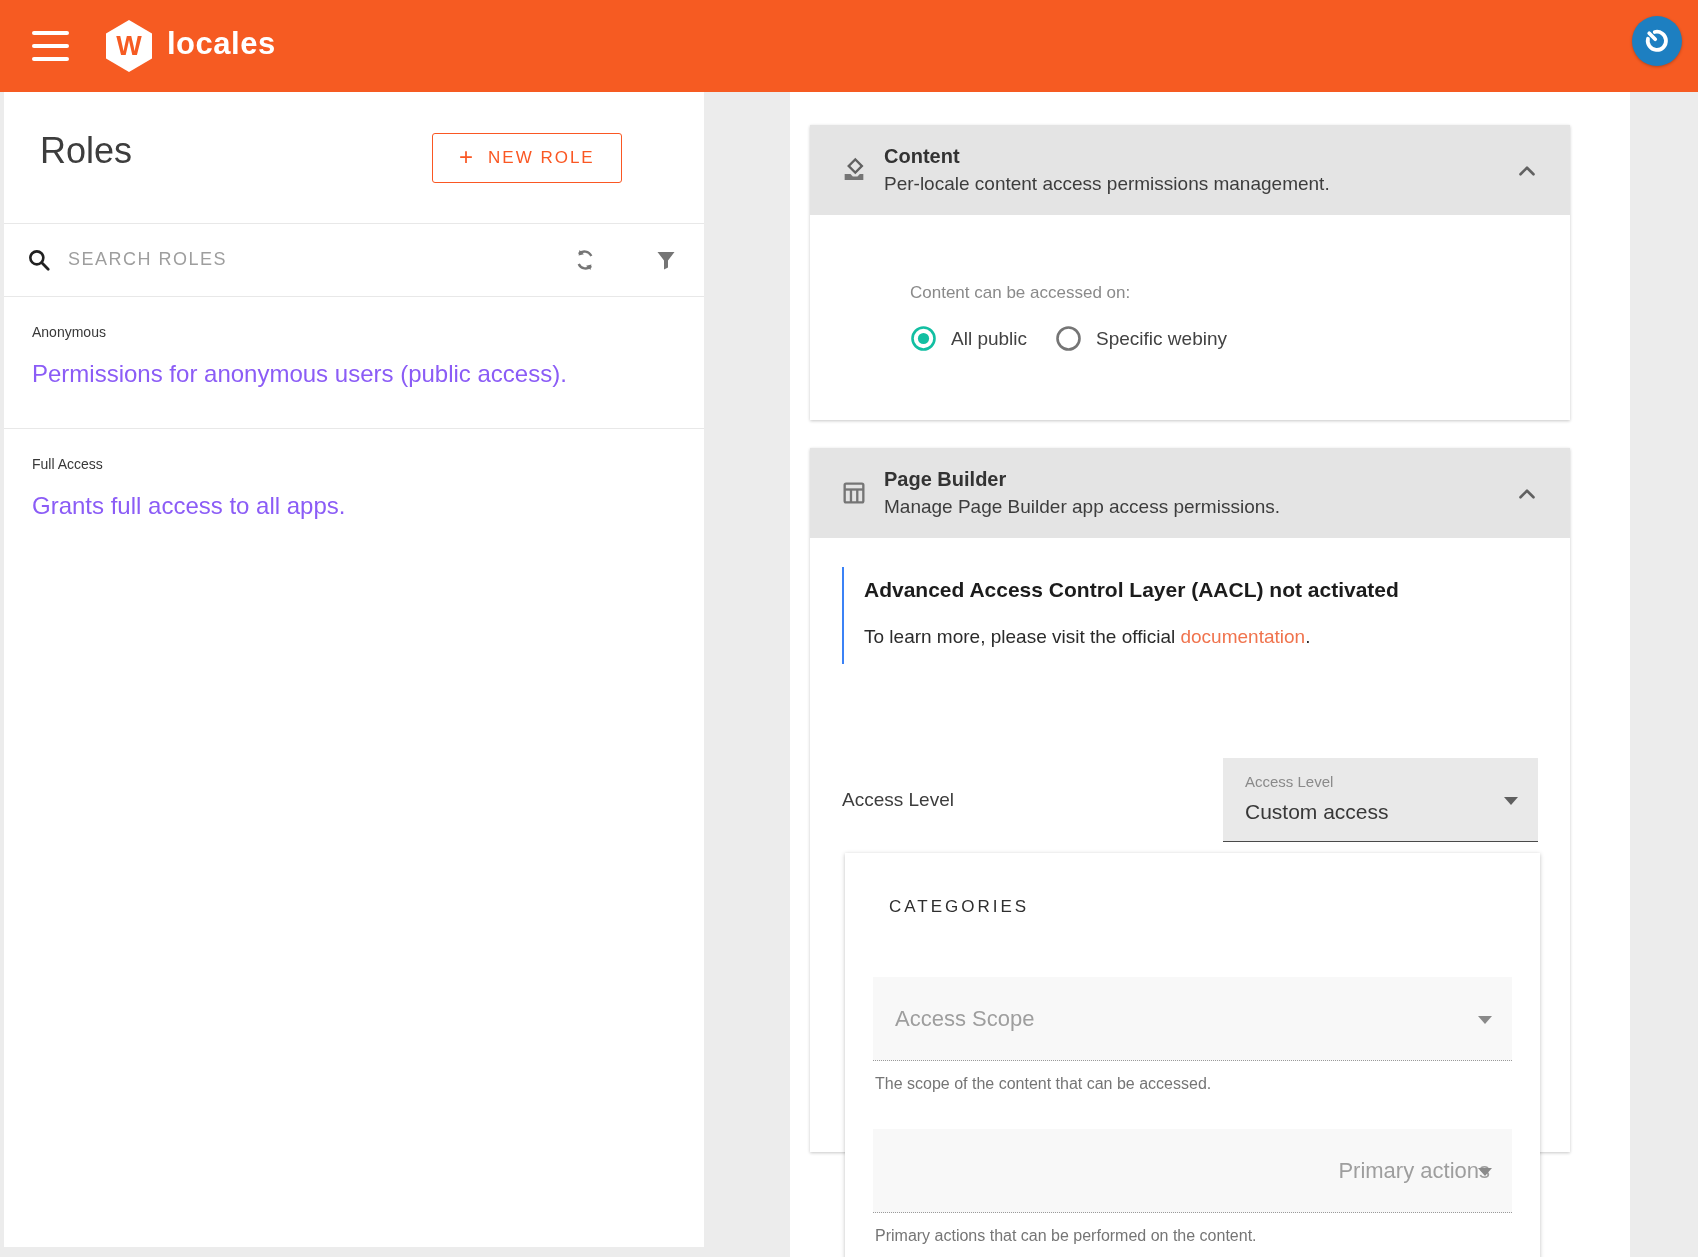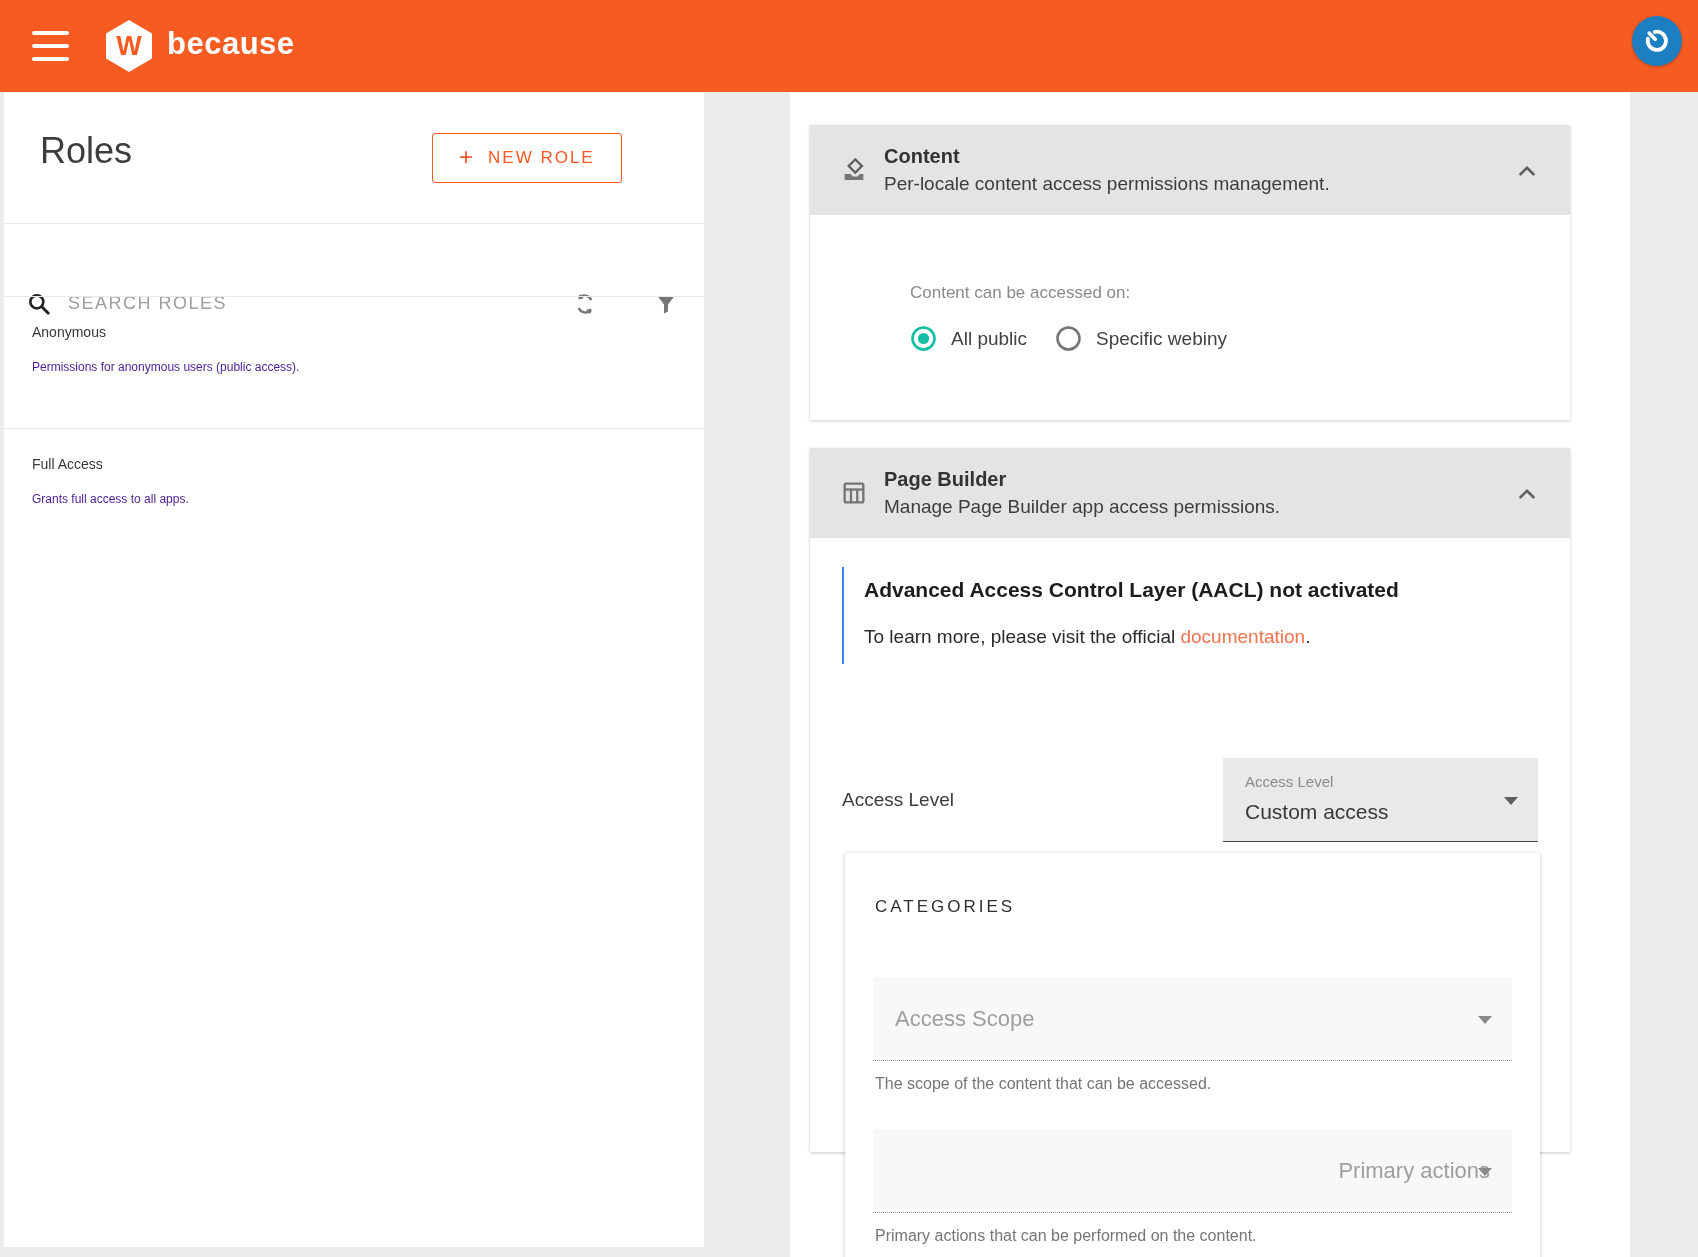--- a/index.html
+++ b/index.html
@@ -23,30 +23,30 @@
             box-shadow:0 1px 3px rgba(0,0,0,.25); }
   
   .left-panel { position:absolute; left:4px; top:92px; width:700px; height:1155px; background:#fff; }
   .page-title { position:absolute; left:36px; top:38px; font-size:36px; color:#3d3d3d; }
   .new-role { position:absolute; left:428px; top:41px; height:50px; display:inline-flex; align-items:center;
               gap:13px; padding:0 26px; background:#fff; border:1px solid #fa5723; border-radius:3px;
               color:#fa5723; font-family:inherit; font-size:17px; letter-spacing:2px; cursor:pointer; }
   .new-role .plus { font-size:24px; font-weight:400; margin-top:-2px; }
   .divider { position:absolute; left:0; width:700px; height:1px; background:#e8e8e8; }
   .d1 { top:131px; } .d2 { top:204px; } .d3 { top:336px; }
-  .search-row { position:absolute; left:0; top:131px; width:700px; height:73px; display:flex; align-items:center;margin-top:44px; }
+  .search-row { position:absolute; left:0; top:131px; width:700px; height:73px; display:flex; align-items:center; }
   .search-row .mag { margin-left:22px; }
   .search-input { border:none; outline:none; margin-left:16px; width:340px; font-family:inherit;
                   font-size:18px; letter-spacing:1.5px; color:#616161; background:transparent; }
   .search-input::placeholder { color:#9e9e9e; }
   .row-icons { position:absolute; right:26px; top:0; height:73px; display:flex; align-items:center; gap:56px; }
   .role-item { position:absolute; left:0; width:700px; cursor:pointer; }
   .r1 { top:204px; height:132px; } .r2 { top:336px; height:132px; }
   .role-name { position:absolute; left:28px; top:28px; font-size:14px; color:#383838; }
-  .role-desc { position:absolute; left:28px; top:64px; font-size:12px; color:#4c1d95; }
+  .role-desc { position:absolute; left:28px; top:64px; font-size:24px; color:#8b5cf6; }
   
   .right-panel { position:absolute; left:790px; top:92px; width:840px; height:1165px; background:#fff; }
   .section { position:absolute; left:20px; width:760px; background:#fff; box-shadow:0 1px 3px rgba(0,0,0,.22); }
   .sec-content { top:33px; height:295px; }
   .sec-pb { top:356px; height:704px; }
   .sec-header { position:relative; height:90px; background:#e4e4e4; display:flex; align-items:center; cursor:pointer; }
   .sec-header .sec-icon { margin-left:30px; width:28px; flex:none; }
   .sec-head-text { margin-left:16px; }
   .sec-title { font-size:20px; font-weight:bold; color:#333; }
   .sec-sub { font-size:19px; color:#3d3d3d; margin-top:5px; }
@@ -70,21 +70,21 @@
   .al-label { font-size:19px; color:#3d3d3d; }
   .filled-select { margin-left:auto; width:315px; height:84px; background:#e9e9e9; border-bottom:1px solid #4a4a4a;
                    position:relative; cursor:pointer; }
   .fs-label { position:absolute; left:22px; top:15px; font-size:15px; color:#8a8a8a; }
   .fs-value { position:absolute; left:22px; top:42px; font-size:21px; color:#383838; }
   .caret { position:absolute; right:20px; top:50%; margin-top:-3px; width:0; height:0;
            border-left:7px solid transparent; border-right:7px solid transparent; border-top:8px solid #5f5f5f; }
   
   .card { position:absolute; left:35px; top:405px; width:695px; height:500px; background:#fff;
           box-shadow:0 1px 4px rgba(0,0,0,.25); padding:44px 28px 28px 28px; }
-  .cat-heading { font-size:17px; letter-spacing:3px; color:#2e2e2e; margin-left:2px; }
+  .cat-heading { font-size:17px; letter-spacing:3px; color:#2e2e2e; margin-left:16px; }
   .light-select { position:relative; height:84px; background:#f8f8f8; border-bottom:1px dotted #9a9a9a;
                   display:flex; align-items:center; padding:0 22px; cursor:pointer; }
   .ls-1 { margin-top:60px; }
   .ls-2 { margin-top:36px;justify-content:flex-end; }
   .ls-text { font-size:22px; color:#9e9e9e; }
   .helper { font-size:16px; color:#757575; margin-top:14px; margin-left:2px; }
   .light-select .caret { border-top-color:#8a8a8a; }
 </style>
 </head>
 <body>
@@ -94,21 +94,21 @@
   <header class="appbar">
     <div class="hamburger">
         <span></span>
         <span></span>
         <span></span>
       </div>
     <div class="logo">
       <div class="hex">
         <span>W</span>
       </div>
-      <span class="brand">because</span>
+      <span class="brand">locales</span>
     </div>
     <div class="avatar">
       <svg width="30" height="30" viewBox="0 0 24 24">
         <g transform="rotate(-45 12 12)" fill="none" stroke="#ffffff" stroke-width="3" stroke-linecap="round">
           <path d="M12 3.2 V10"></path>
           <path d="M8.2 5.6 a7.3 7.3 0 1 0 7.6 0"></path>
         </g>
       </svg>
     </div>
   </header>

